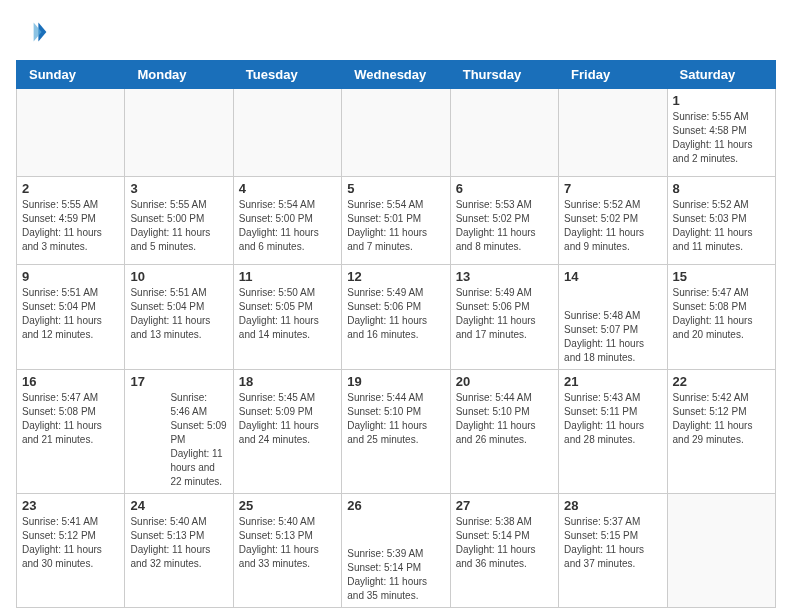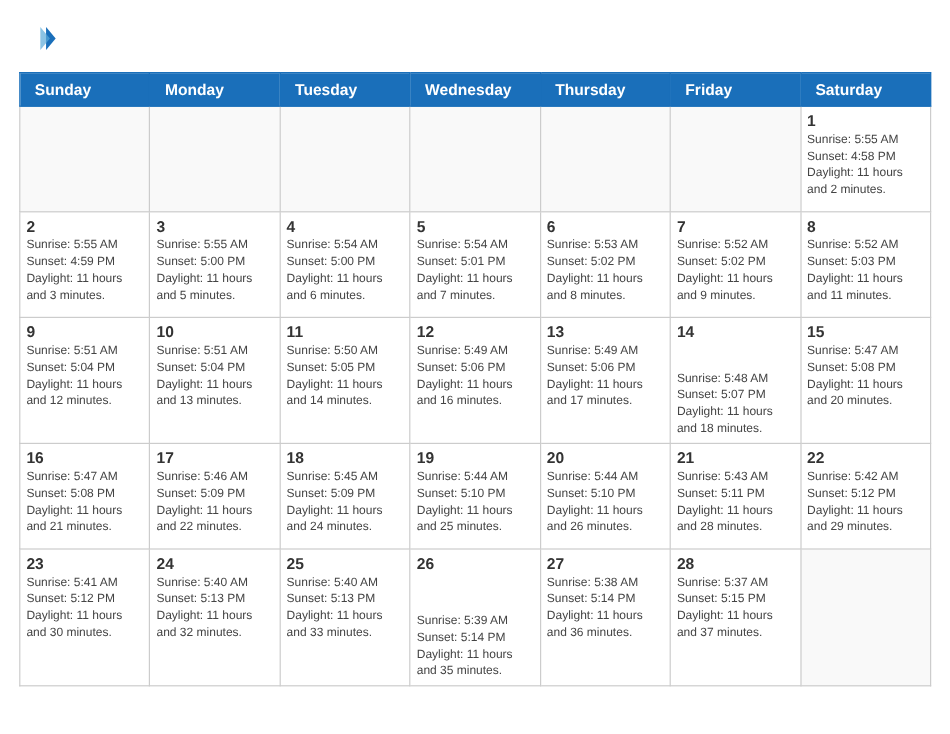--- a/index.html
+++ b/index.html
@@ -218,21 +218,21 @@
       </tr>
       <tr>
         <td>
           <div class="day-number">16</div>
           <div class="day-info" style="white-space: pre-line;">Sunrise: 5:47 AM
 Sunset: 5:08 PM
 Daylight: 11 hours and 21 minutes.</div>
         </td>
         <td>
           <div class="day-number">17</div>
-          <div class="day-info" style="white-space: pre-line;">Sunrise: 5:46 AM
+          <div class="day-info" style="white-space: pre-line; margin-left: 40px;">Sunrise: 5:46 AM
 Sunset: 5:09 PM
 Daylight: 11 hours and 22 minutes.</div>
         </td>
         <td>
           <div class="day-number">18</div>
           <div class="day-info" style="white-space: pre-line;">Sunrise: 5:45 AM
 Sunset: 5:09 PM
 Daylight: 11 hours and 24 minutes.</div>
         </td>
         <td>

